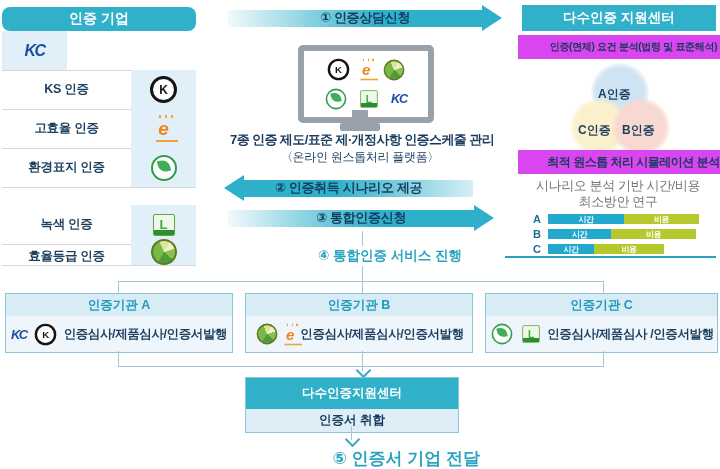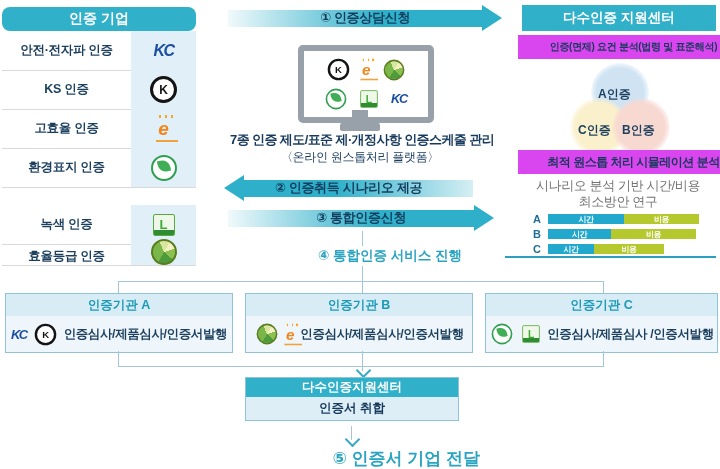--- a/index.html
+++ b/index.html
@@ -63,21 +63,21 @@
 
   
   .agency{top:293px;height:58px;border:1px solid #8fc3d8;background:#eef6fb;display:flex;flex-direction:column;}
   .agency-hd{height:22px;background:#d8ecf6;color:#1e9ab8;font-weight:bold;font-size:12.5px;
              display:flex;align-items:center;justify-content:center;flex:none;}
   .agency-bd{flex:1;display:flex;align-items:center;justify-content:center;gap:5px;
              font-size:12.5px;font-weight:bold;color:#1c3f5e;letter-spacing:-0.4px;}
 
   
   .collector{left:245px;top:377px;width:212px;border:1px solid #8fc3d8;}
-  .coll-hd{height:19px;background:#31b0ca;color:#fff;font-weight:bold;font-size:12.5px;
+  .coll-hd{height:31px;background:#31b0ca;color:#fff;font-weight:bold;font-size:12.5px;
            display:flex;align-items:center;justify-content:center;}
   .coll-bd{height:23px;background:#ddeef7;color:#16395c;font-weight:bold;font-size:12.5px;
            display:flex;align-items:center;justify-content:center;}
 
   
   .rp-header{left:522px;top:5px;width:194px;height:26px;background:#31b0ca;color:#fff;
              font-weight:bold;font-size:13.5px;display:flex;align-items:center;justify-content:center;}
   .rp-band{left:518px;width:231px;height:24px;background:#d946ef;color:#16395c;
            display:flex;align-items:center;justify-content:center;font-weight:bold;white-space:nowrap;}
   .venn-circle{width:58px;height:58px;border-radius:50%;}
@@ -92,21 +92,20 @@
   .rp-rule{left:505px;top:256px;width:211px;height:2px;background:#2b9fc0;}
 </style>
 </head>
 <body>
 
 <div class="stage">
 
   <div class="abs lt-header">인증 기업</div>
 
   <div class="abs lt-row" style="top:31px;">
-    <div class="lt-label">안전·전자파 인증</div>
     <div class="lt-icon">
       <span class="mark m-kc">KC</span>
     </div>
   </div>
   <div class="abs lt-row" style="top:70px;">
     <div class="lt-label">KS 인증</div>
     <div class="lt-icon">
       <span class="mark m-ks">K</span>
     </div>
   </div>

